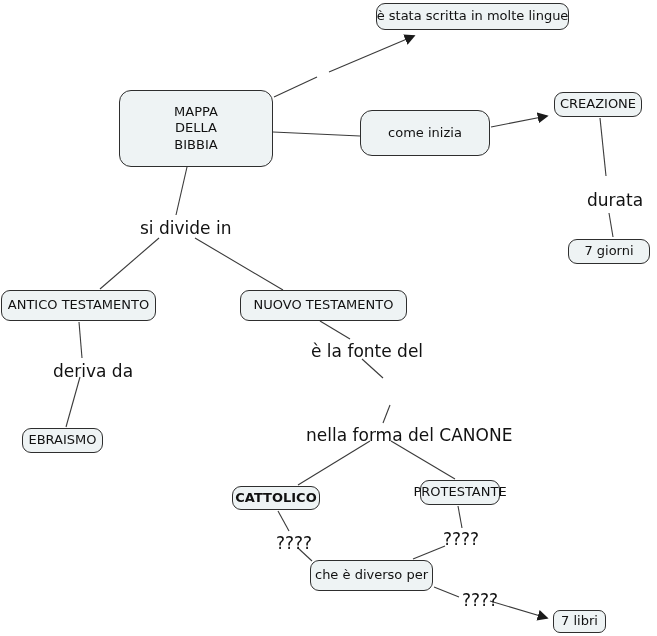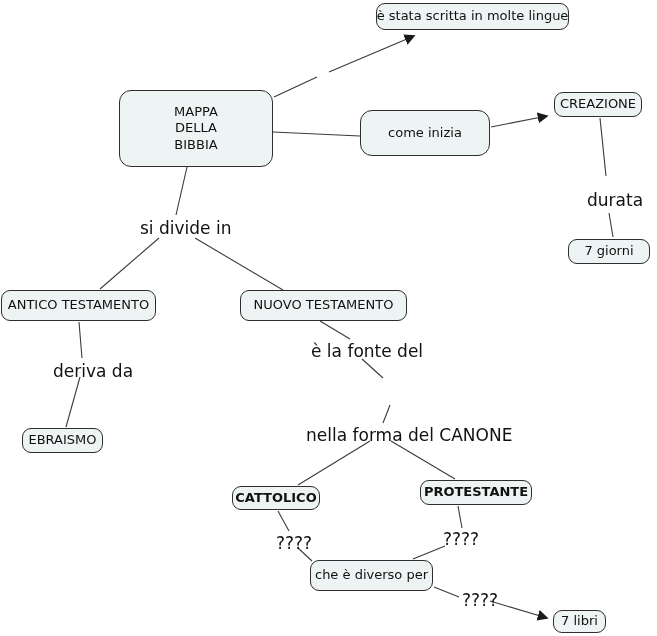--- a/index.html
+++ b/index.html
@@ -55,23 +55,23 @@
   
   #n-scritta        { left: 361px; top: 3px;   width: 193px; height: 27px; margin-left: 15px; }
   #n-mappa          { left: 119px; top: 90px;  width: 154px; height: 77px; }
   #n-come-inizia    { left: 360px; top: 110px; width: 130px; height: 46px; border-radius: 12px; }
   #n-creazione      { left: 554px; top: 92px;  width: 88px;  height: 25px; }
   #n-antico         { left: 1px;   top: 290px; width: 155px; height: 31px; }
   #n-nuovo          { left: 240px; top: 290px; width: 167px; height: 31px; }
   #n-ebraismo       { left: 22px;  top: 428px; width: 81px;  height: 25px; }
   #n-cristianesimo  { left: 338px; top: 379px; width: 117px; height: 25px; }
   #n-cattolico      { left: 232px; top: 486px; width: 88px;  height: 24px; font-weight: bold; }
-  #n-protestante    { left: 420px; top: 480px; width: 112px; height: 25px; font-weight: bold; }
+  #n-protestante    { left: 420px; top: 480px; width: 80px; height: 25px; }
   #n-diverso        { left: 310px; top: 560px; width: 123px; height: 31px; }
-  #n-sette-libri    { left: 553px; top: 610px; width: 53px;  height: 23px; }
+  #n-sette-libri    { left: 553px; top: 610px; width: 53px;  height: 23px; border-radius: 7px; }
   #n-sette-giorni   { left: 568px; top: 239px; width: 82px;  height: 25px; }
   
   #l-si-divide      { left: 140px; top: 218px; }
   #l-deriva-da      { left: 53px;  top: 361px; }
   #l-fonte          { left: 311px; top: 341px; }
   #l-canone         { left: 306px; top: 425px; }
   #l-durata         { left: 587px; top: 190px; }
   #l-q-cattolico    { left: 276px; top: 533px; }
   #l-q-protestante  { left: 443px; top: 529px; }
   #l-q-diverso      { left: 462px; top: 590px; }

